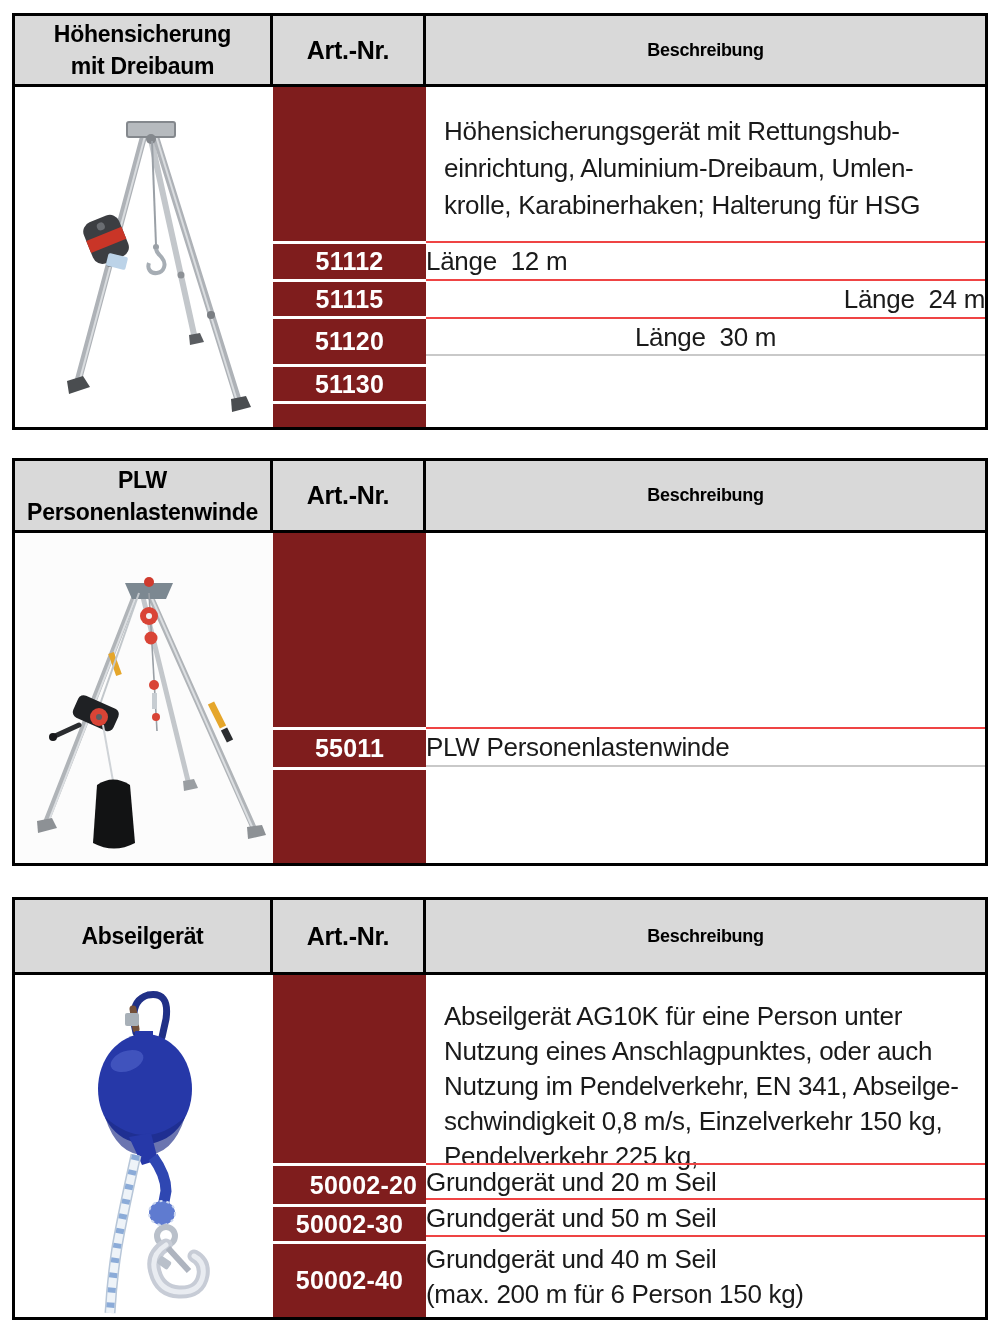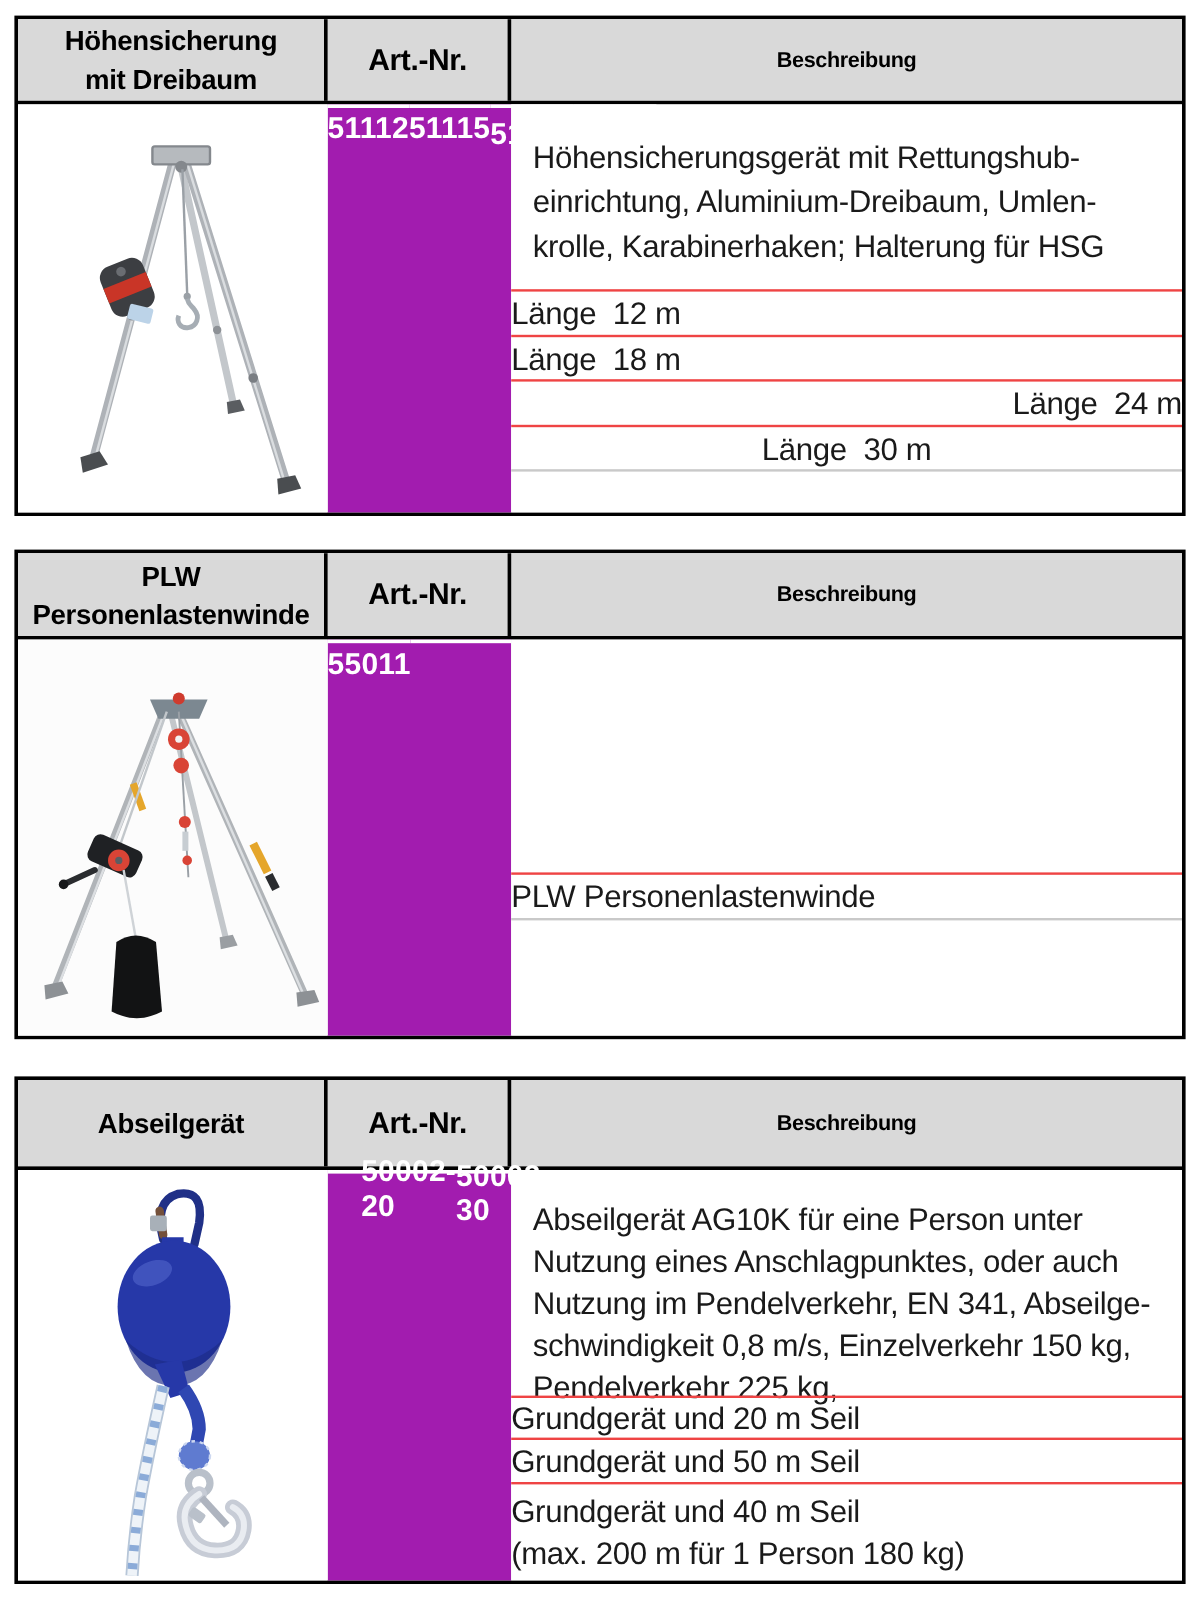--- a/index.html
+++ b/index.html
@@ -9,21 +9,21 @@
     font-family:"Liberation Sans", sans-serif; color:#1a1a1a;
   }
   .cat { position:absolute; left:12px; width:976px; border:3px solid #000; background:#fff; }
   .thead { display:flex; background:#d9d9d9; border-bottom:3px solid #000; }
   .th { display:flex; align-items:center; justify-content:center; font-weight:bold; color:#000; }
   .th.c1 { width:258px; border-right:3px solid #000; font-size:23px; line-height:32px; text-align:center; letter-spacing:-0.3px; }
   .th.c2 { width:153px; border-right:3px solid #000; font-size:25px; letter-spacing:-0.3px; }
   .th.c3 { flex:1; font-size:18px; letter-spacing:-0.3px; }
   .tbody { display:flex; }
   .imgcol { width:258px; position:relative; background:#fff; overflow:hidden; }
-  .artcol { width:153px; background:#a21caf; display:flex; flex-direction:row; }
+  .artcol { width:153px; background:#7f1d1d; display:flex; flex-direction:column; }
   .desccol { flex:1; display:flex; flex-direction:column; background:#fff; }
   .arow { border-top:3px solid #fff; color:#fff; font-weight:bold; font-size:25px;
           display:flex; align-items:center; justify-content:center; letter-spacing:0.2px; }
   .afill.bt { border-top:3px solid #fff; }
   .drow { border-top:2px solid #ef4444; display:flex; align-items:center;
           font-size:26px; letter-spacing:-0.3px; }
   .drow .pre { line-height:32px; }
   .dfill.bt { border-top:2px solid #c9c9c9; }
   .intro { padding:26px 12px 0 18px; font-size:26px; line-height:37px; letter-spacing:-0.3px; }
   .cat3 .intro { padding-top:24px; line-height:35px; }
@@ -84,23 +84,20 @@
       <div class="arow" style="height:37px;">51130</div>
       <div class="afill bt" style="flex:1;"></div>
     </div>
     <div class="desccol">
       <div class="intro pre" style="height:154px;">Höhensicherungsgerät mit Rettungshub-
 einrichtung, Aluminium-Dreibaum, Umlen-
 krolle, Karabinerhaken; Halterung für HSG</div>
       <div class="drow" style="height:38px;">
         <span class="pre">Länge  12 m</span>
       </div>
-      <div class="drow" style="height:37px;">
-        <span class="pre">Länge  18 m</span>
-      </div>
       <div class="drow" style="height:38px;justify-content:flex-end;">
         <span class="pre">Länge  24 m</span>
       </div>
       <div class="drow" style="height:37px;justify-content:center;">
         <span class="pre">Länge  30 m</span>
       </div>
       <div class="dfill bt" style="flex:1;"></div>
     </div>
   </div>
 </div>
@@ -206,35 +203,35 @@
 
         <circle cx="151" cy="261" r="9" fill="none" stroke="#b9c0ca" stroke-width="6"></circle>
         <path d="M151 270 q-16 10 -11 27 q5 19 24 20 q21 1 24 -17 q2 -13 -9 -19" fill="none" stroke="#c7ccd6" stroke-width="13" stroke-linecap="round"></path>
         <path d="M151 270 q-16 10 -11 27 q5 19 24 20 q21 1 24 -17 q2 -13 -9 -19" fill="none" stroke="#e9ecf1" stroke-width="5" stroke-linecap="round"></path>
         <line x1="153" y1="273" x2="174" y2="296" stroke="#aeb4bf" stroke-width="6"></line>
         <rect x="143" y="283" width="13" height="9" rx="2" fill="#b9c0ca" transform="rotate(35 149 287)"></rect>
       </svg>
     </div>
     <div class="artcol">
       <div class="afill" style="height:188px;"></div>
-      <div class="arow" style="height:29px;padding-left:28px;">50002-20</div>
+      <div class="arow" style="height:41px;padding-left:28px;">50002-20</div>
       <div class="arow" style="height:37px;">50002-30</div>
       <div class="arow" style="flex:1;">50002-40</div>
     </div>
     <div class="desccol">
       <div class="intro pre" style="height:188px;">Abseilgerät AG10K für eine Person unter
 Nutzung eines Anschlagpunktes, oder auch
 Nutzung im Pendelverkehr, EN 341, Abseilge-
 schwindigkeit 0,8 m/s, Einzelverkehr 150 kg,
 Pendelverkehr 225 kg,</div>
       <div class="drow" style="height:35px;">
         <span class="pre">Grundgerät und 20 m Seil</span>
       </div>
       <div class="drow" style="height:37px;">
         <span class="pre">Grundgerät und 50 m Seil</span>
       </div>
       <div class="drow" style="flex:1;">
         <span class="pre" style="line-height:35px;">Grundgerät und 40 m Seil
-(max. 200 m für 1 Person 180 kg)</span>
+(max. 200 m für 6 Person 150 kg)</span>
       </div>
     </div>
   </div>
 </div>
 
 </body></html>

